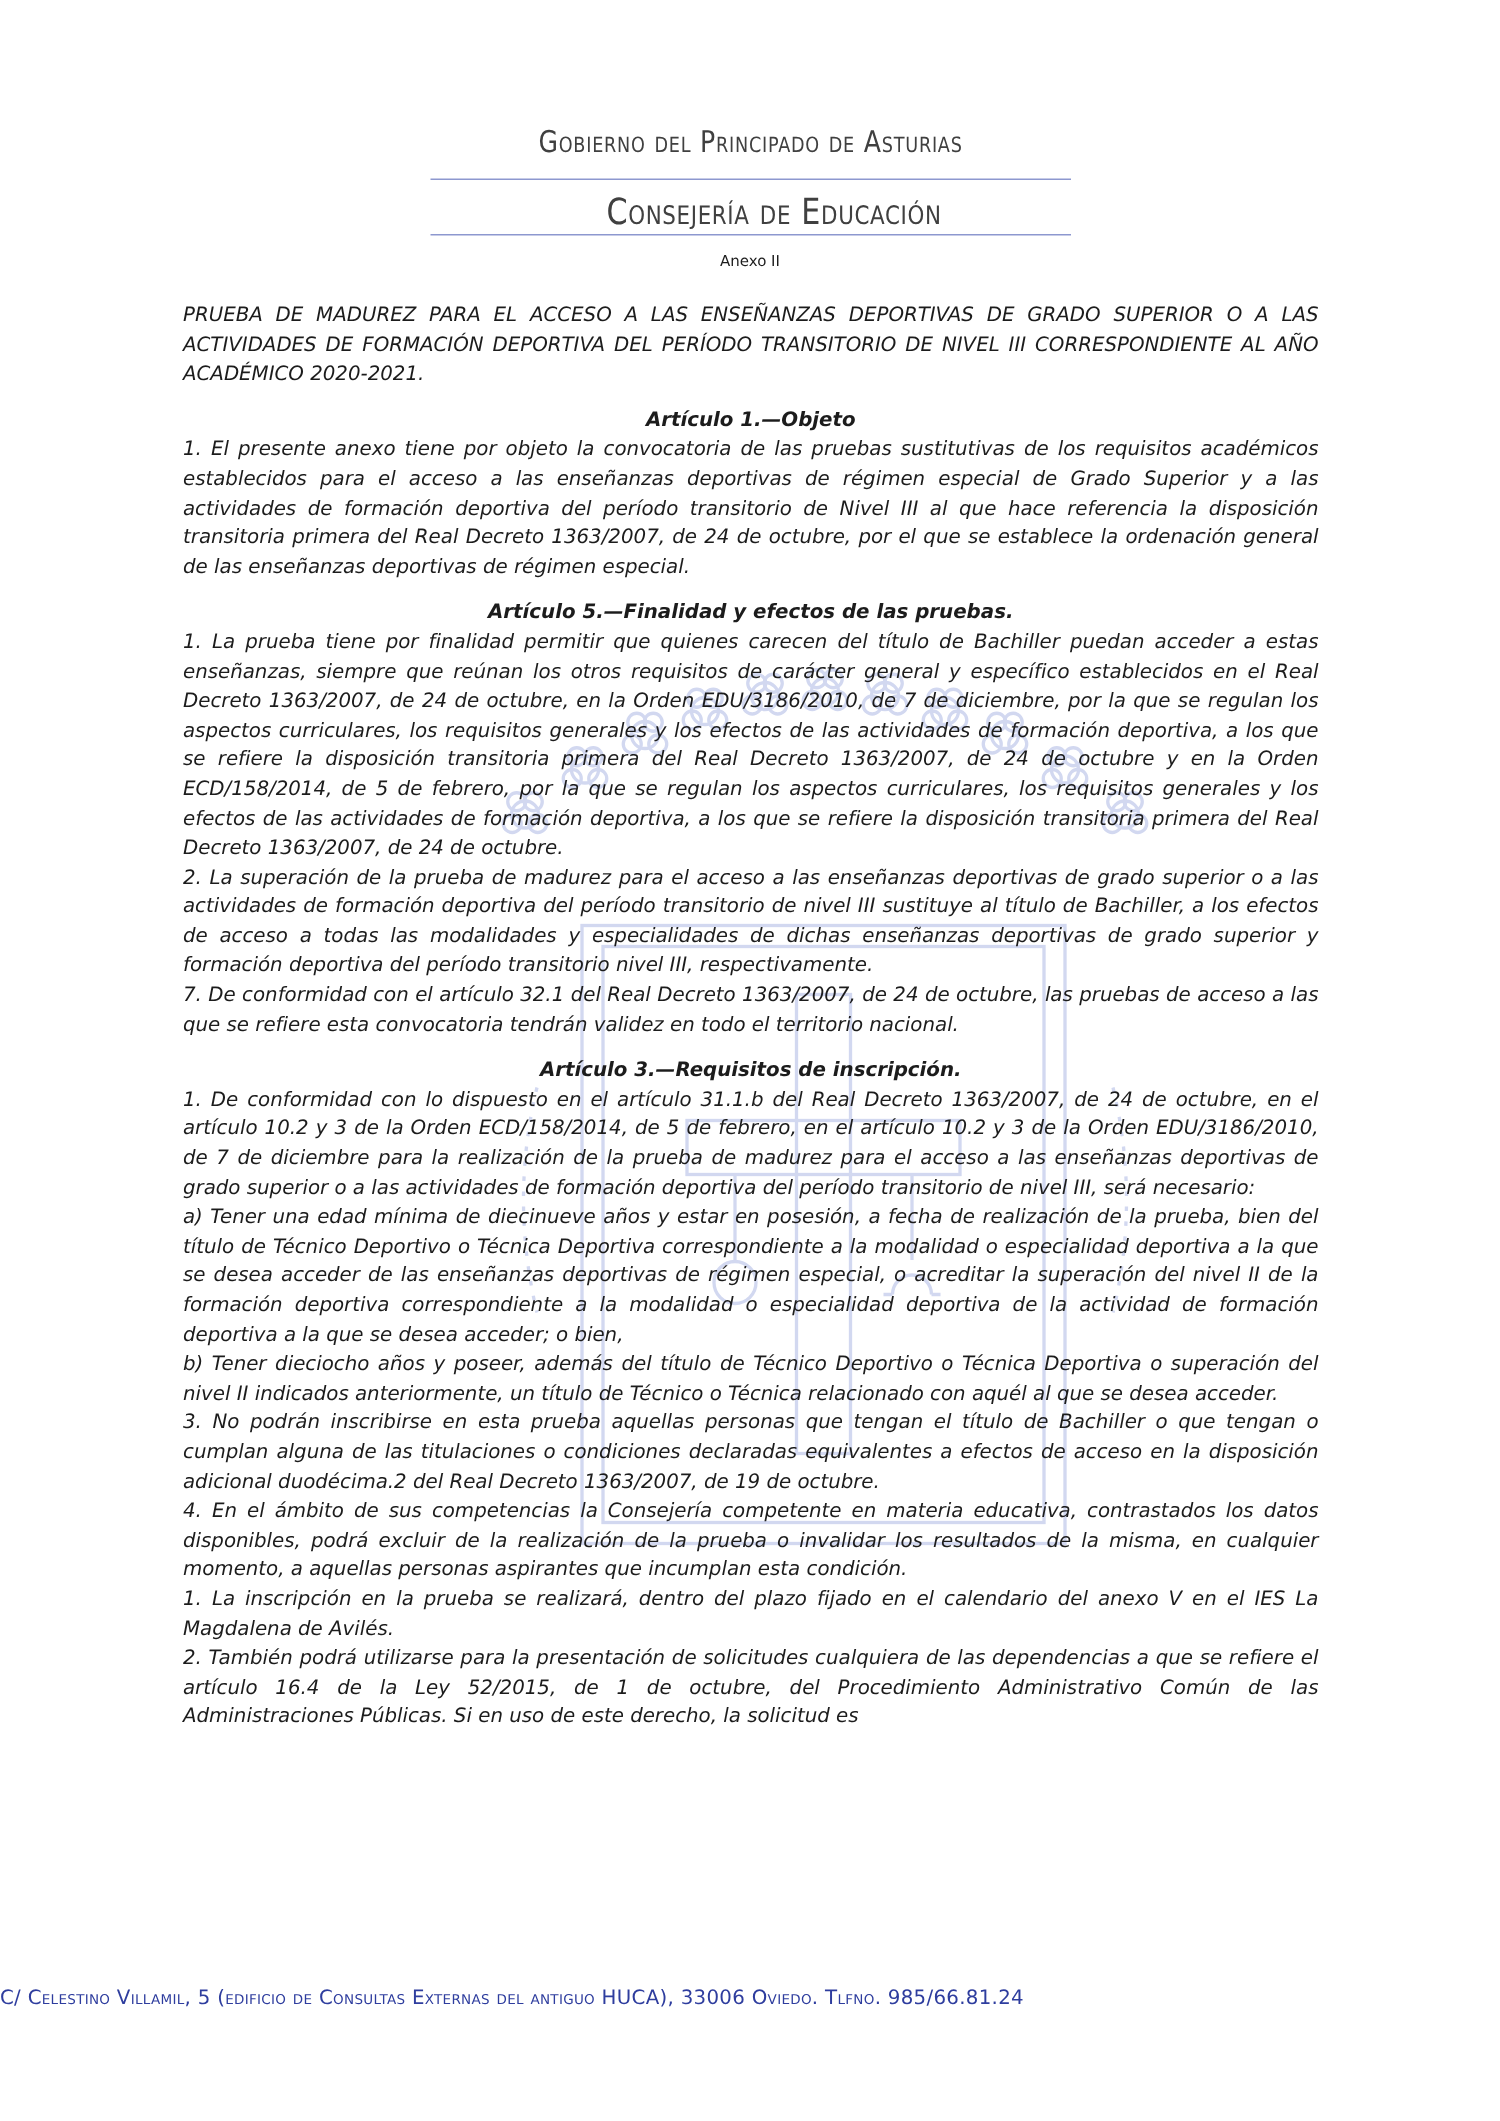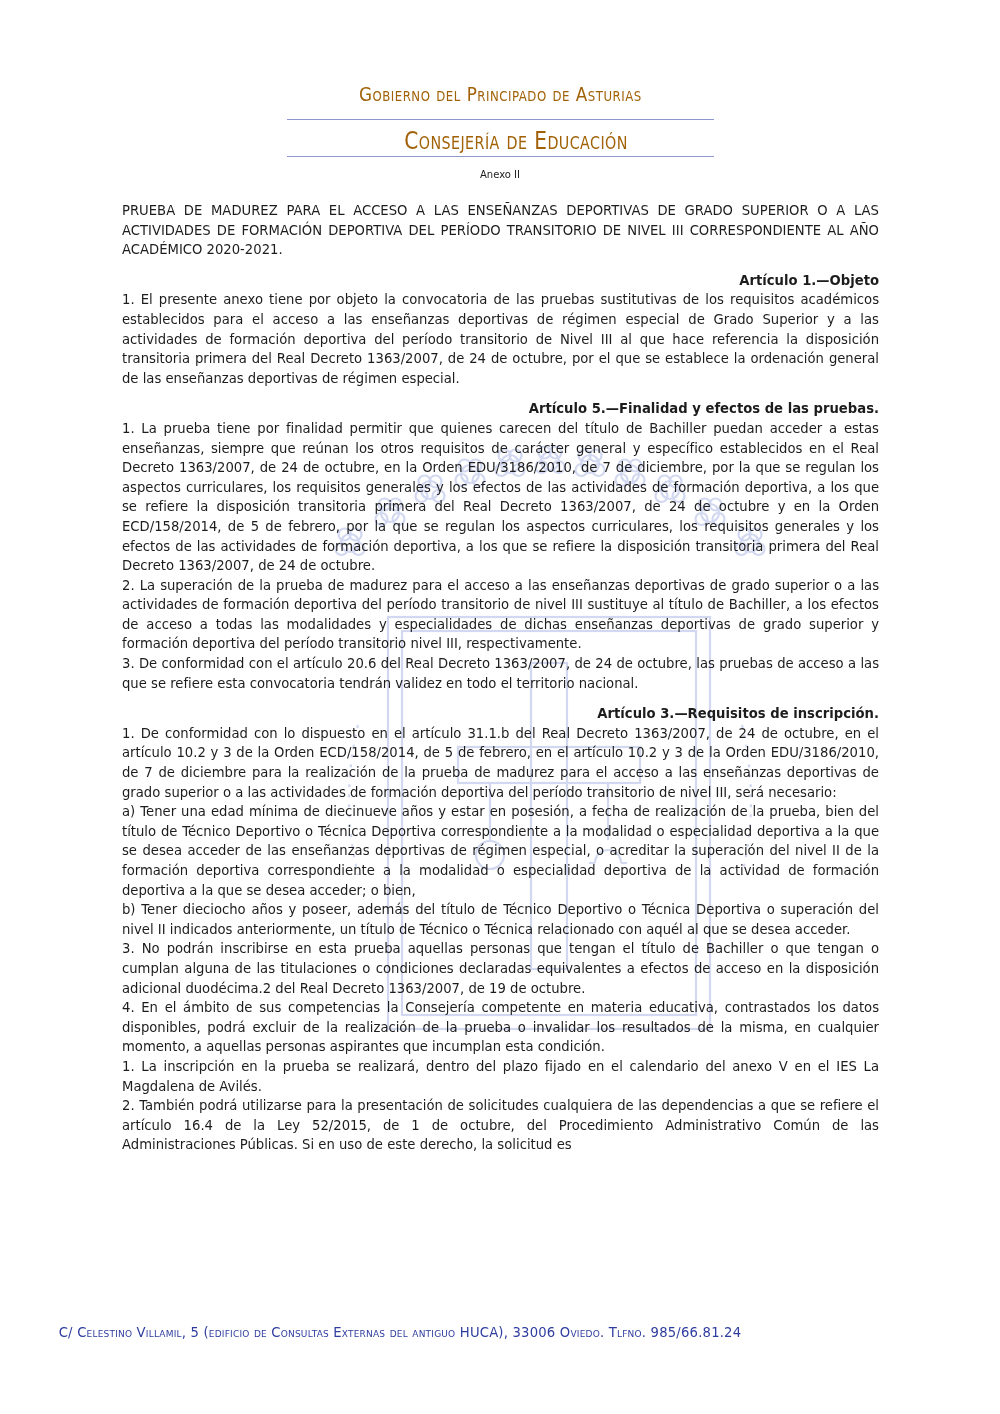--- a/index.html
+++ b/index.html
@@ -8,21 +8,21 @@
     position:relative;
     width:1000px;height:1414px;
     background:#ffffff;
     overflow:hidden;
     font-family:"DejaVu Sans","Liberation Sans",sans-serif;
     color:#1c1c1c;
   }
   
   .hdr-line{
     position:absolute;left:0;width:1000px;text-align:center;
-    color:#a16207;font-variant:small-caps;white-space:nowrap;
+    color:#404040;font-variant:small-caps;white-space:nowrap;
   }
   .hdr-gov{top:82px;font-size:20px;letter-spacing:.6px;}
   .hdr-dept{top:127px;font-size:24px;letter-spacing:.5px;margin-left:16px;}
   .hdr-line > span{display:inline-block;transform:scaleX(.84);}
   .rule{
     position:absolute;left:287px;width:427px;height:1px;
     background:#8d98cf;
   }
   .rule-1{top:119px;}
   .rule-2{top:156px;}
@@ -35,27 +35,27 @@
     position:absolute;left:318px;top:425px;width:464px;height:750px;
     z-index:0;pointer-events:none;
   }
   .watermark svg{width:100%;height:100%;}
   
   .content{
     position:absolute;left:122px;top:201px;width:757px;
     z-index:1;
     font-size:13.2px;line-height:19.6px;text-align:justify;
   }
-  .content p{margin:0;}
+  .content p{margin:0;font-style:italic;}
   .content .article-h{
-    margin:11px 0 0 0;font-weight:bold;font-size:13.2px;text-align:right;
+    margin:11px 0 0 0;font-weight:bold;font-size:13.2px;text-align:center;
   }
   
   .footer{
-    position:absolute;top:1325px;left:0;width:800px;text-align:center;
+    position:absolute;top:1325px;left:0;width:800px;
     color:#2e3d9e;font-variant:small-caps;font-size:13.2px;
     letter-spacing:.2px;white-space:nowrap;z-index:1;
   }
 </style>
 </head>
 <body>
 
 <div class="page">
 
   <div class="watermark">
@@ -112,21 +112,21 @@
   <div class="content">
 
     <p>PRUEBA DE MADUREZ PARA EL ACCESO A LAS ENSEÑANZAS DEPORTIVAS DE GRADO SUPERIOR O A LAS ACTIVIDADES DE FORMACIÓN DEPORTIVA DEL PERÍODO TRANSITORIO DE NIVEL III CORRESPONDIENTE AL AÑO ACADÉMICO 2020-2021.</p>
 
     <p class="article-h">Artículo 1.—Objeto</p>
     <p>1. El presente anexo tiene por objeto la convocatoria de las pruebas sustitutivas de los requisitos académicos establecidos para el acceso a las enseñanzas deportivas de régimen especial de Grado Superior y a las actividades de formación deportiva del período transitorio de Nivel III al que hace referencia la disposición transitoria primera del Real Decreto 1363/2007, de 24 de octubre, por el que se establece la ordenación general de las enseñanzas deportivas de régimen especial.</p>
 
     <p class="article-h">Artículo 5.—Finalidad y efectos de las pruebas.</p>
     <p>1. La prueba tiene por finalidad permitir que quienes carecen del título de Bachiller puedan acceder a estas enseñanzas, siempre que reúnan los otros requisitos de carácter general y específico establecidos en el Real Decreto 1363/2007, de 24 de octubre, en la Orden EDU/3186/2010, de 7 de diciembre, por la que se regulan los aspectos curriculares, los requisitos generales y los efectos de las actividades de formación deportiva, a los que se refiere la disposición transitoria primera del Real Decreto 1363/2007, de 24 de octubre y en la Orden ECD/158/2014, de 5 de febrero, por la que se regulan los aspectos curriculares, los requisitos generales y los efectos de las actividades de formación deportiva, a los que se refiere la disposición transitoria primera del Real Decreto 1363/2007, de 24 de octubre.</p>
     <p>2. La superación de la prueba de madurez para el acceso a las enseñanzas deportivas de grado superior o a las actividades de formación deportiva del período transitorio de nivel III sustituye al título de Bachiller, a los efectos de acceso a todas las modalidades y especialidades de dichas enseñanzas deportivas de grado superior y formación deportiva del período transitorio nivel III, respectivamente.</p>
-    <p>3. De conformidad con el artículo 20.6 del Real Decreto 1363/2007, de 24 de octubre, las pruebas de acceso a las que se refiere esta convocatoria tendrán validez en todo el territorio nacional.</p>
+    <p>7. De conformidad con el artículo 32.1 del Real Decreto 1363/2007, de 24 de octubre, las pruebas de acceso a las que se refiere esta convocatoria tendrán validez en todo el territorio nacional.</p>
 
     <p class="article-h">Artículo 3.—Requisitos de inscripción.</p>
     <p>1. De conformidad con lo dispuesto en el artículo 31.1.b del Real Decreto 1363/2007, de 24 de octubre, en el artículo 10.2 y 3 de la Orden ECD/158/2014, de 5 de febrero, en el artículo 10.2 y 3 de la Orden EDU/3186/2010, de 7 de diciembre para la realización de la prueba de madurez para el acceso a las enseñanzas deportivas de grado superior o a las actividades de formación deportiva del período transitorio de nivel III, será necesario:</p>
     <p>a) Tener una edad mínima de diecinueve años y estar en posesión, a fecha de realización de la prueba, bien del título de Técnico Deportivo o Técnica Deportiva correspondiente a la modalidad o especialidad deportiva a la que se desea acceder de las enseñanzas deportivas de régimen especial, o acreditar la superación del nivel II de la formación deportiva correspondiente a la modalidad o especialidad deportiva de la actividad de formación deportiva a la que se desea acceder; o bien,</p>
     <p>b) Tener dieciocho años y poseer, además del título de Técnico Deportivo o Técnica Deportiva o superación del nivel II indicados anteriormente, un título de Técnico o Técnica relacionado con aquél al que se desea acceder.</p>
     <p>3. No podrán inscribirse en esta prueba aquellas personas que tengan el título de Bachiller o que tengan o cumplan alguna de las titulaciones o condiciones declaradas equivalentes a efectos de acceso en la disposición adicional duodécima.2 del Real Decreto 1363/2007, de 19 de octubre.</p>
     <p>4. En el ámbito de sus competencias la Consejería competente en materia educativa, contrastados los datos disponibles, podrá excluir de la realización de la prueba o invalidar los resultados de la misma, en cualquier momento, a aquellas personas aspirantes que incumplan esta condición.</p>
 
     <p>1. La inscripción en la prueba se realizará, dentro del plazo fijado en el calendario del anexo V en el IES La Magdalena de Avilés.</p>
     <p>2. También podrá utilizarse para la presentación de solicitudes cualquiera de las dependencias a que se refiere el artículo 16.4 de la Ley 52/2015, de 1 de octubre, del Procedimiento Administrativo Común de las Administraciones Públicas. Si en uso de este derecho, la solicitud es</p>

